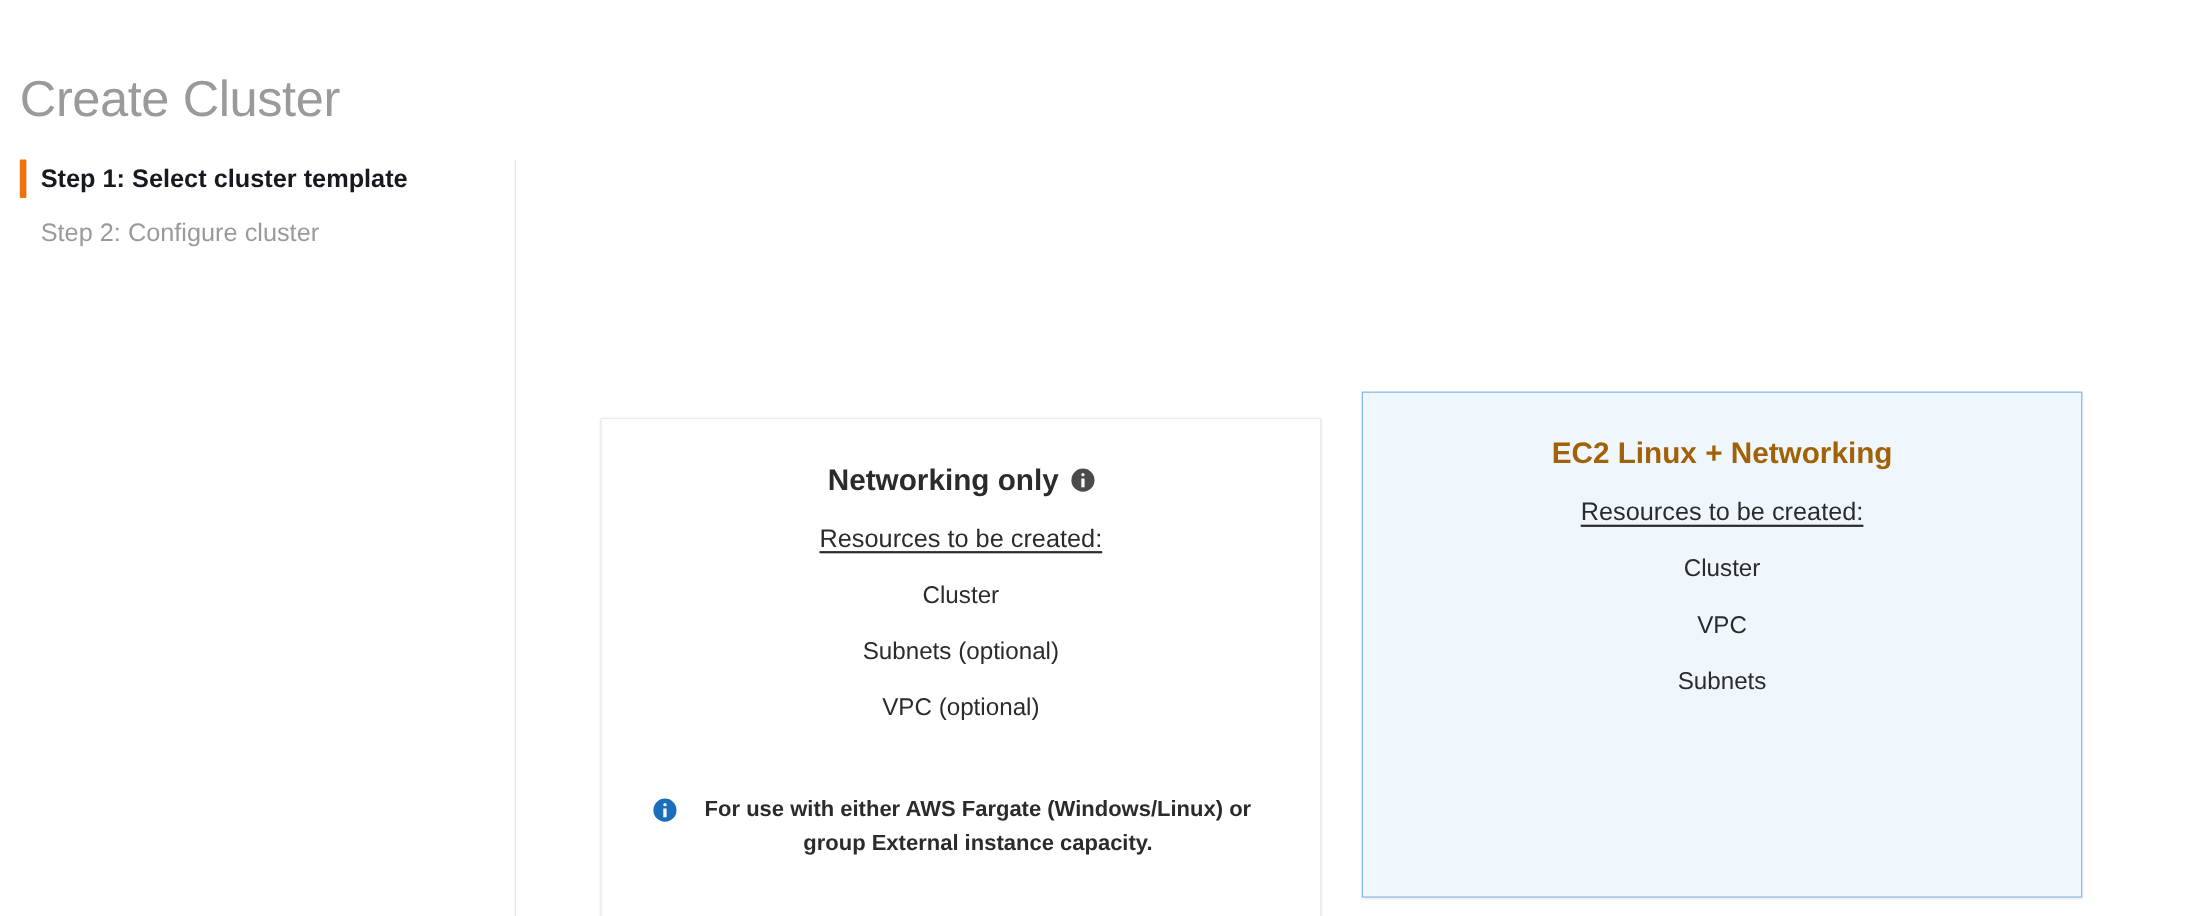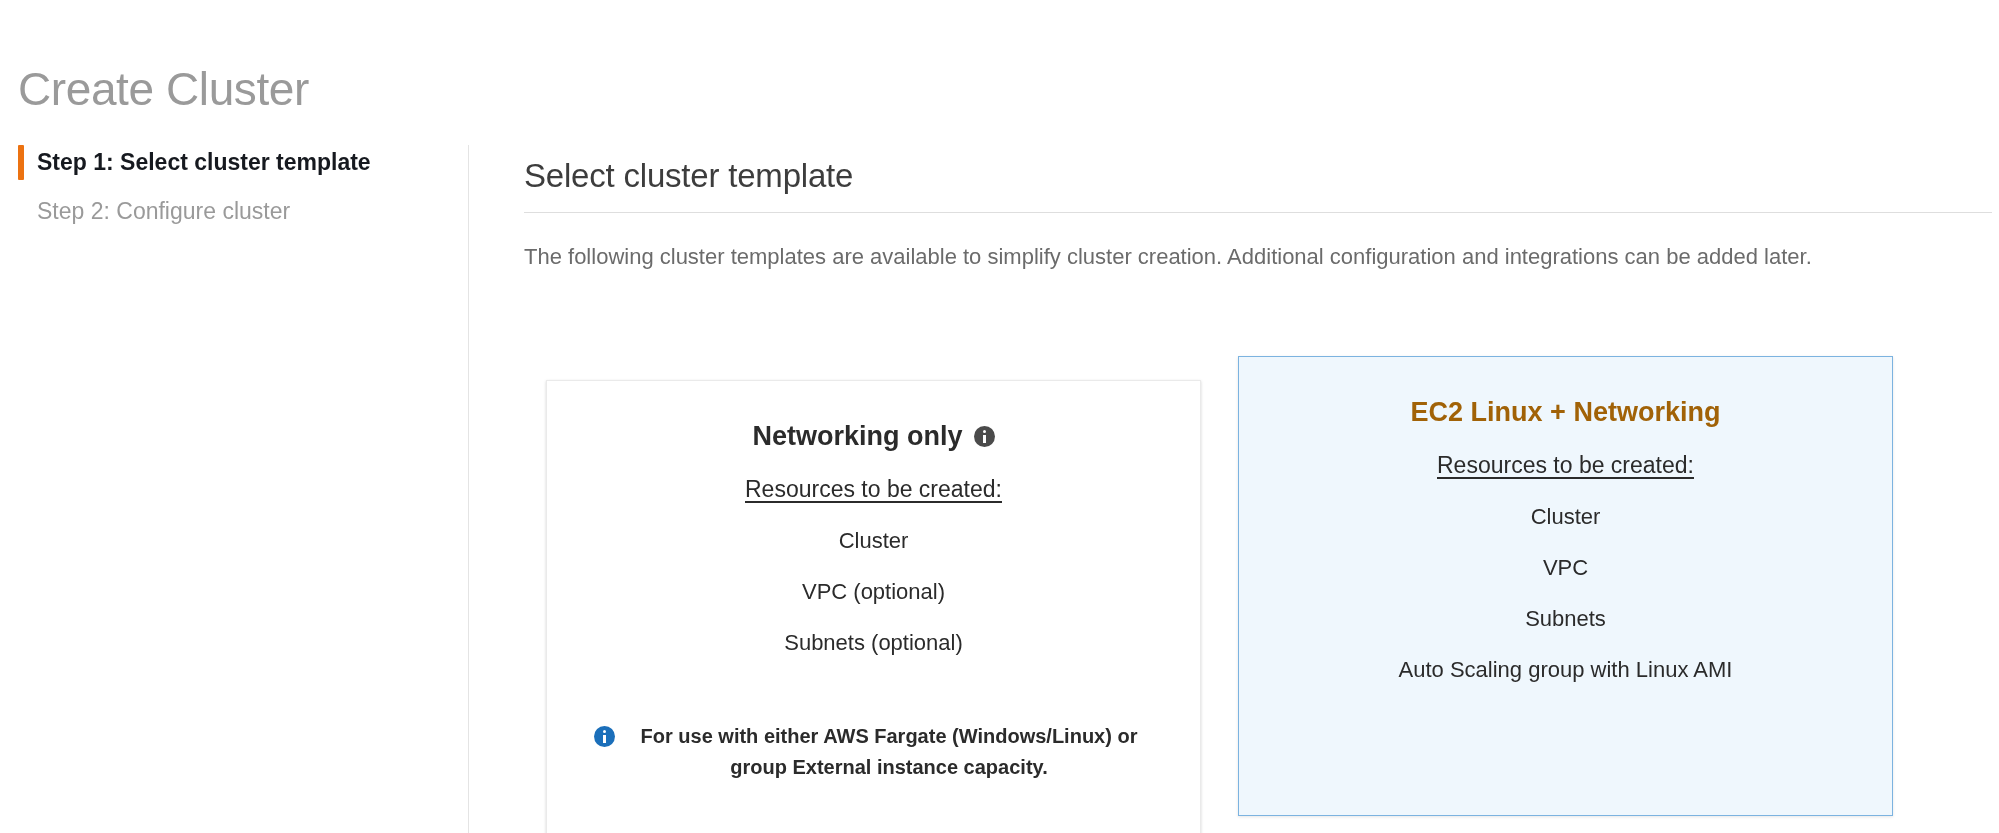--- a/index.html
+++ b/index.html
@@ -296,51 +296,45 @@
 
     <div class="wizard-step step-2">
       <span class="step-accent hidden"></span>
       <span class="step-label inactive">Step 2: Configure cluster</span>
     </div>
 
   </div>
 
   <div class="wizard-divider"></div>
 
-  <div class="main">
-    <h2 class="section-heading">Select cluster template</h2>
-    <div class="section-rule"></div>
-    <p class="section-desc">The following cluster templates are available to simplify cluster creation. Additional configuration and integrations can be added later.</p>
-  </div>
 
   <div class="cards">
 
     <div class="card card-1">
       <div class="card-title">
         <span class="title-text">Networking only</span>
         <span class="info-icon"></span>
       </div>
       <div class="resources-label">Resources to be created:</div>
       <ul class="resource-list">
         <li>Cluster</li>
+        <li>Subnets (optional)</li>
         <li>VPC (optional)</li>
-        <li>Subnets (optional)</li>
       </ul>
       <div class="card-footnote">
         <span class="info-icon-blue"></span>
         <span class="footnote-text">For use with either AWS Fargate (Windows/Linux) or group External instance capacity.</span>
       </div>
     </div>
 
     <div class="card card-2">
       <div class="card-title-2">EC2 Linux + Networking</div>
       <div class="resources-label">Resources to be created:</div>
       <ul class="resource-list">
         <li>Cluster</li>
         <li>VPC</li>
         <li>Subnets</li>
-        <li>Auto Scaling group with Linux AMI</li>
       </ul>
     </div>
 
   </div>
 
 </div>
 
 </body></html>

